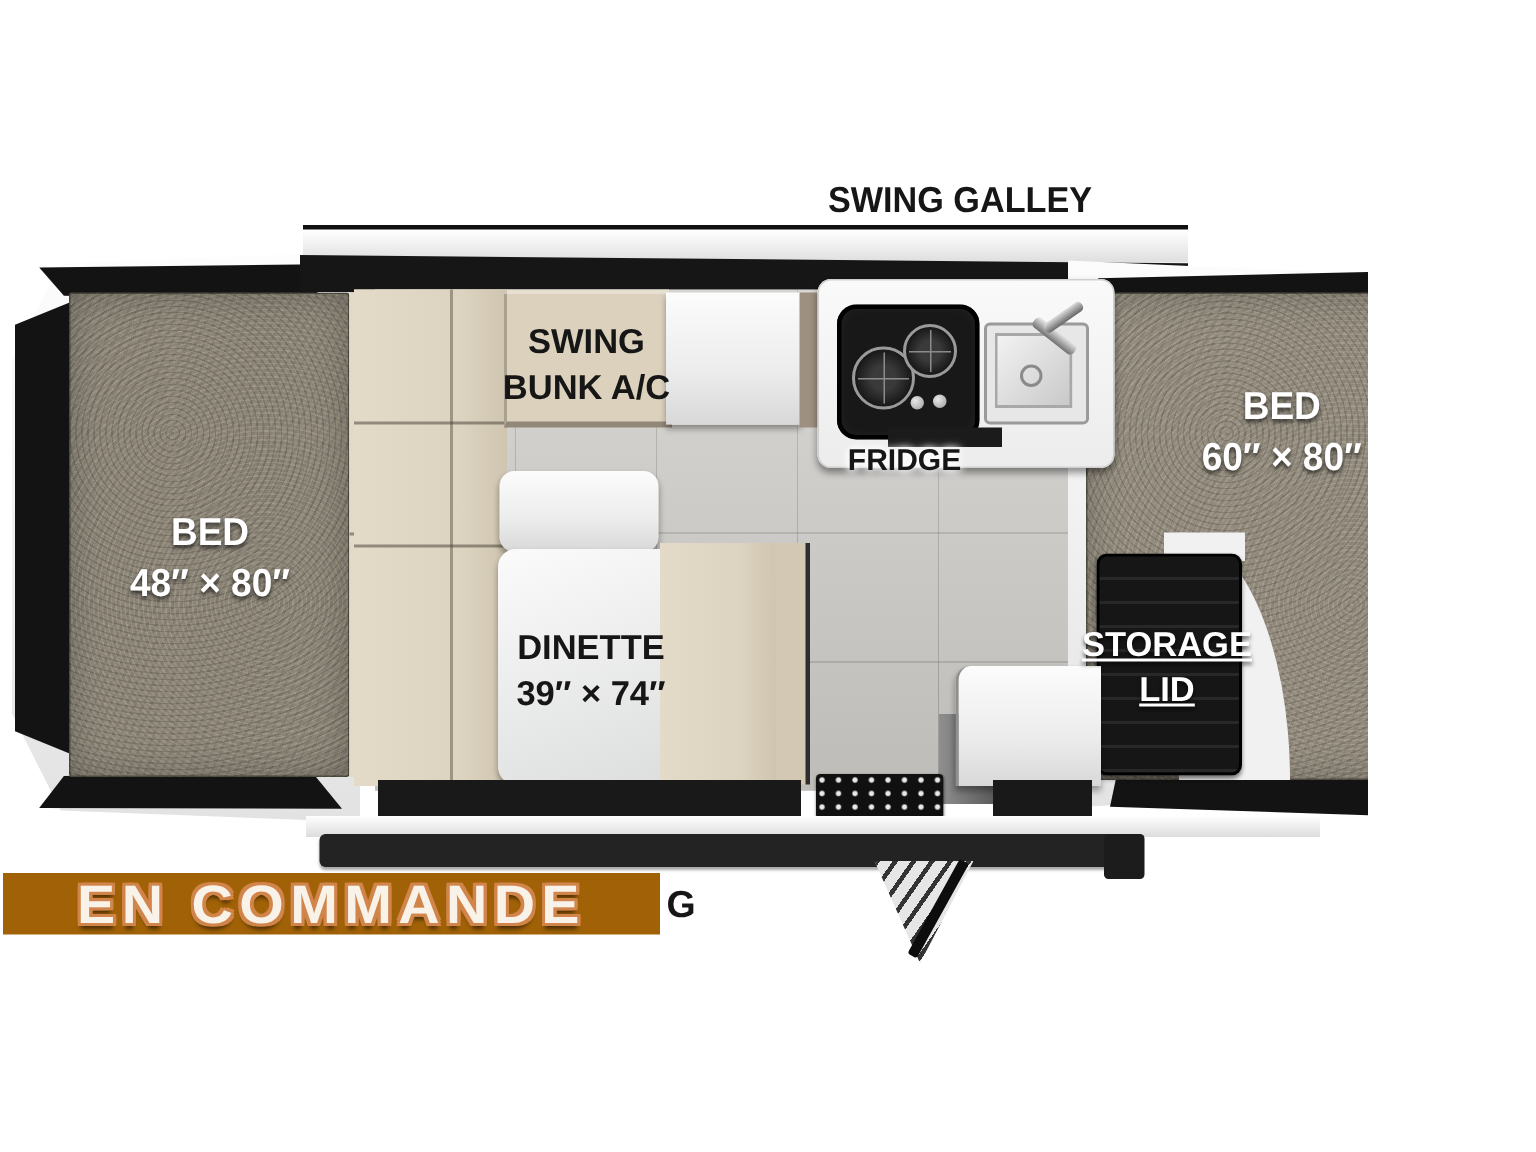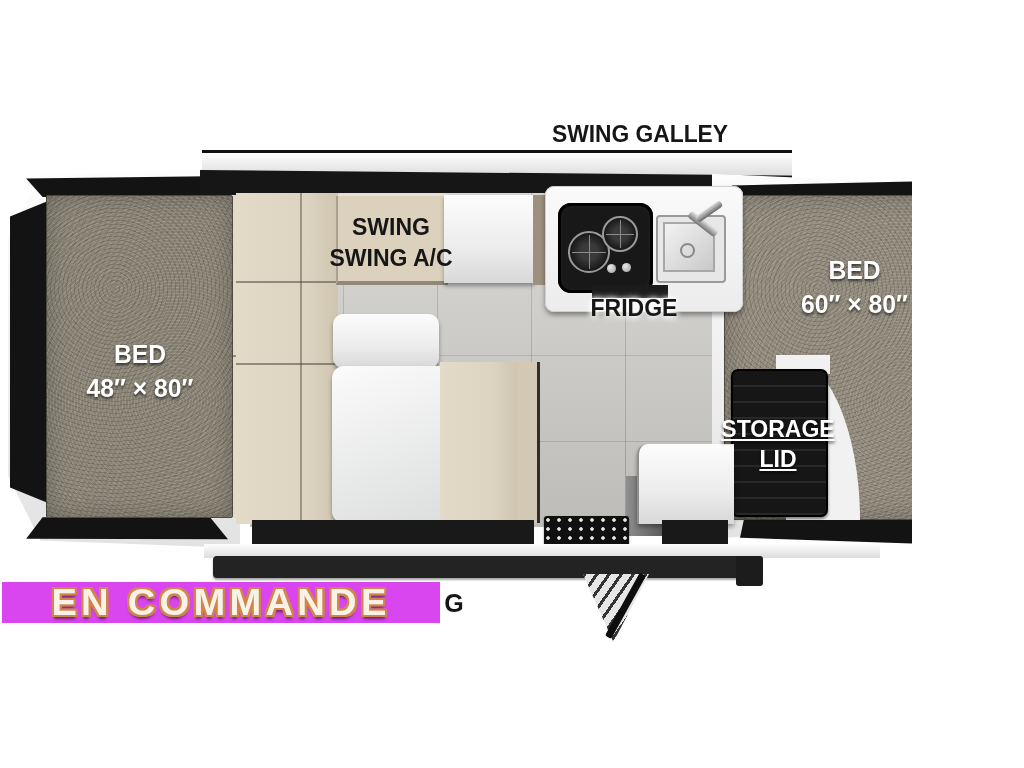--- a/index.html
+++ b/index.html
@@ -149,26 +149,27 @@
               background-image:repeating-linear-gradient(125deg, rgba(20,20,20,.85) 0 3px, transparent 3px 10px);"></div>
   <div class="abs" style="left:646px;top:576px;width:72px;height:7px;background:#0d0d0d;
               transform-origin:0 0;transform:rotate(119deg);border-radius:2px;"></div>
 
   <div class="lbl lbl-dark" style="left:520px;top:118px;width:240px;font-size:24px;transform:scaleX(.95);">SWING GALLEY</div>
 
   <div class="lbl lbl-light" style="left:38px;top:338px;width:204px;font-size:26px;transform:scaleX(.95);"><span>BED</span><br><span>48″ × 80″</span></div>
 
   <div class="lbl lbl-light" style="left:752px;top:254px;width:205px;font-size:26px;transform:scaleX(.95);"><span>BED</span><br><span>60″ × 80″</span></div>
 
-  <div class="lbl lbl-dark" style="left:300px;top:212px;width:182px;font-size:23px;line-height:1.35;"><span>SWING</span><br><span>SWING A/C</span></div>
+  <div class="lbl lbl-dark" style="left:300px;top:212px;width:182px;font-size:23px;line-height:1.35;"><span>SWING</span><br><span>BUNK A/C</span></div>
 
-  <div class="lbl lbl-glow" style="left:561px;top:294px;width:146px;font-size:23px;">FRIDGE</div>
+  <div class="lbl lbl-glow" style="left:530px;top:294px;width:146px;font-size:20px;">FRIDGE</div>
 
+  <div class="lbl lbl-dark" style="left:310px;top:416px;width:168px;font-size:23px;line-height:1.35;"><span>DINETTE</span><br><span>39″ × 74″</span></div>
 
   <div class="lbl lbl-light" style="left:716px;top:414px;width:124px;font-size:23px;line-height:1.32;text-decoration:underline;"><span>STORAGE</span><br><span>LID</span></div>
 
-  <div class="abs" style="left:2px;top:582px;width:438px;height:41px;background:#d946ef;
+  <div class="abs" style="left:2px;top:582px;width:438px;height:41px;background:#a16207;
               display:flex;align-items:flex-start;justify-content:center;">
     <span class="banner-text">EN COMMANDE</span>
   </div>
   <div class="lbl lbl-dark" style="left:438px;top:587px;width:32px;font-size:25px;">G</div>
 
 </div>
 
 </body></html>

